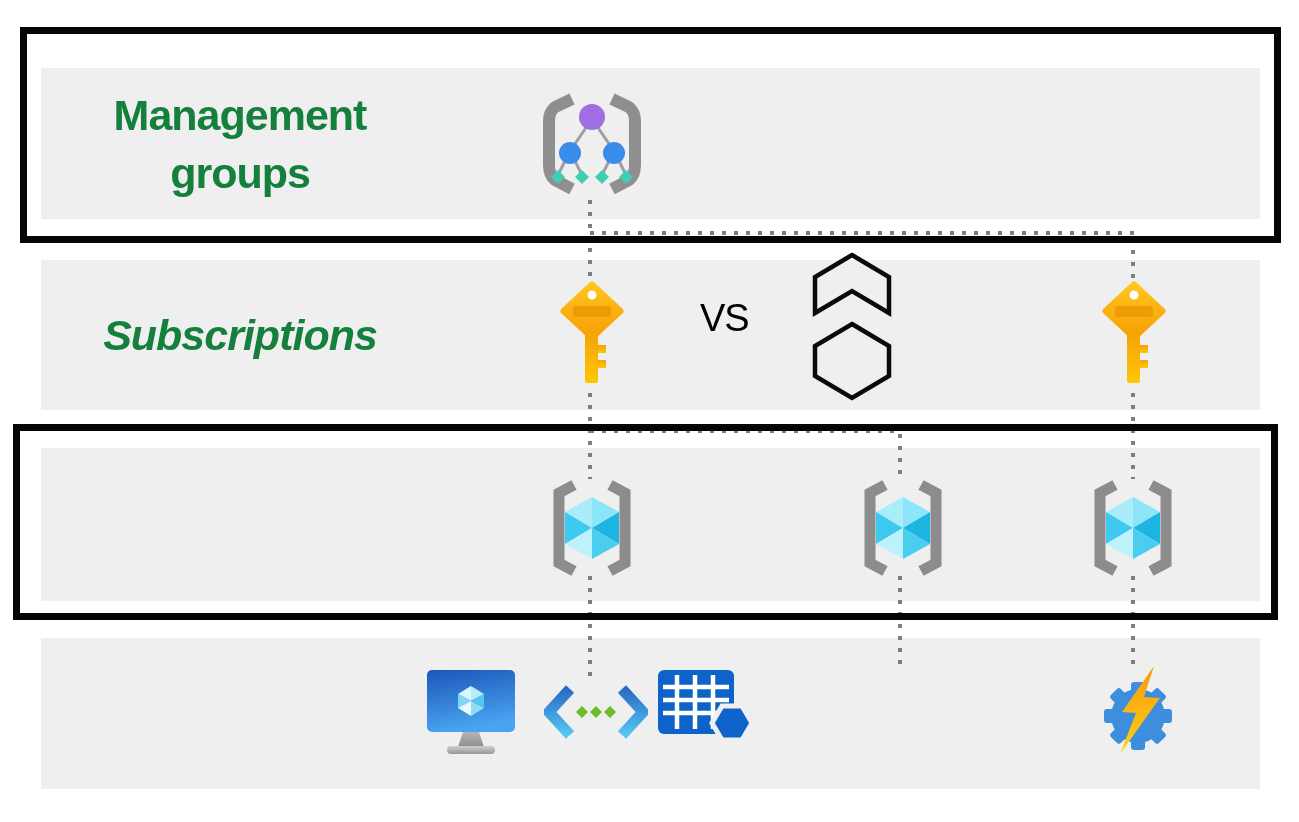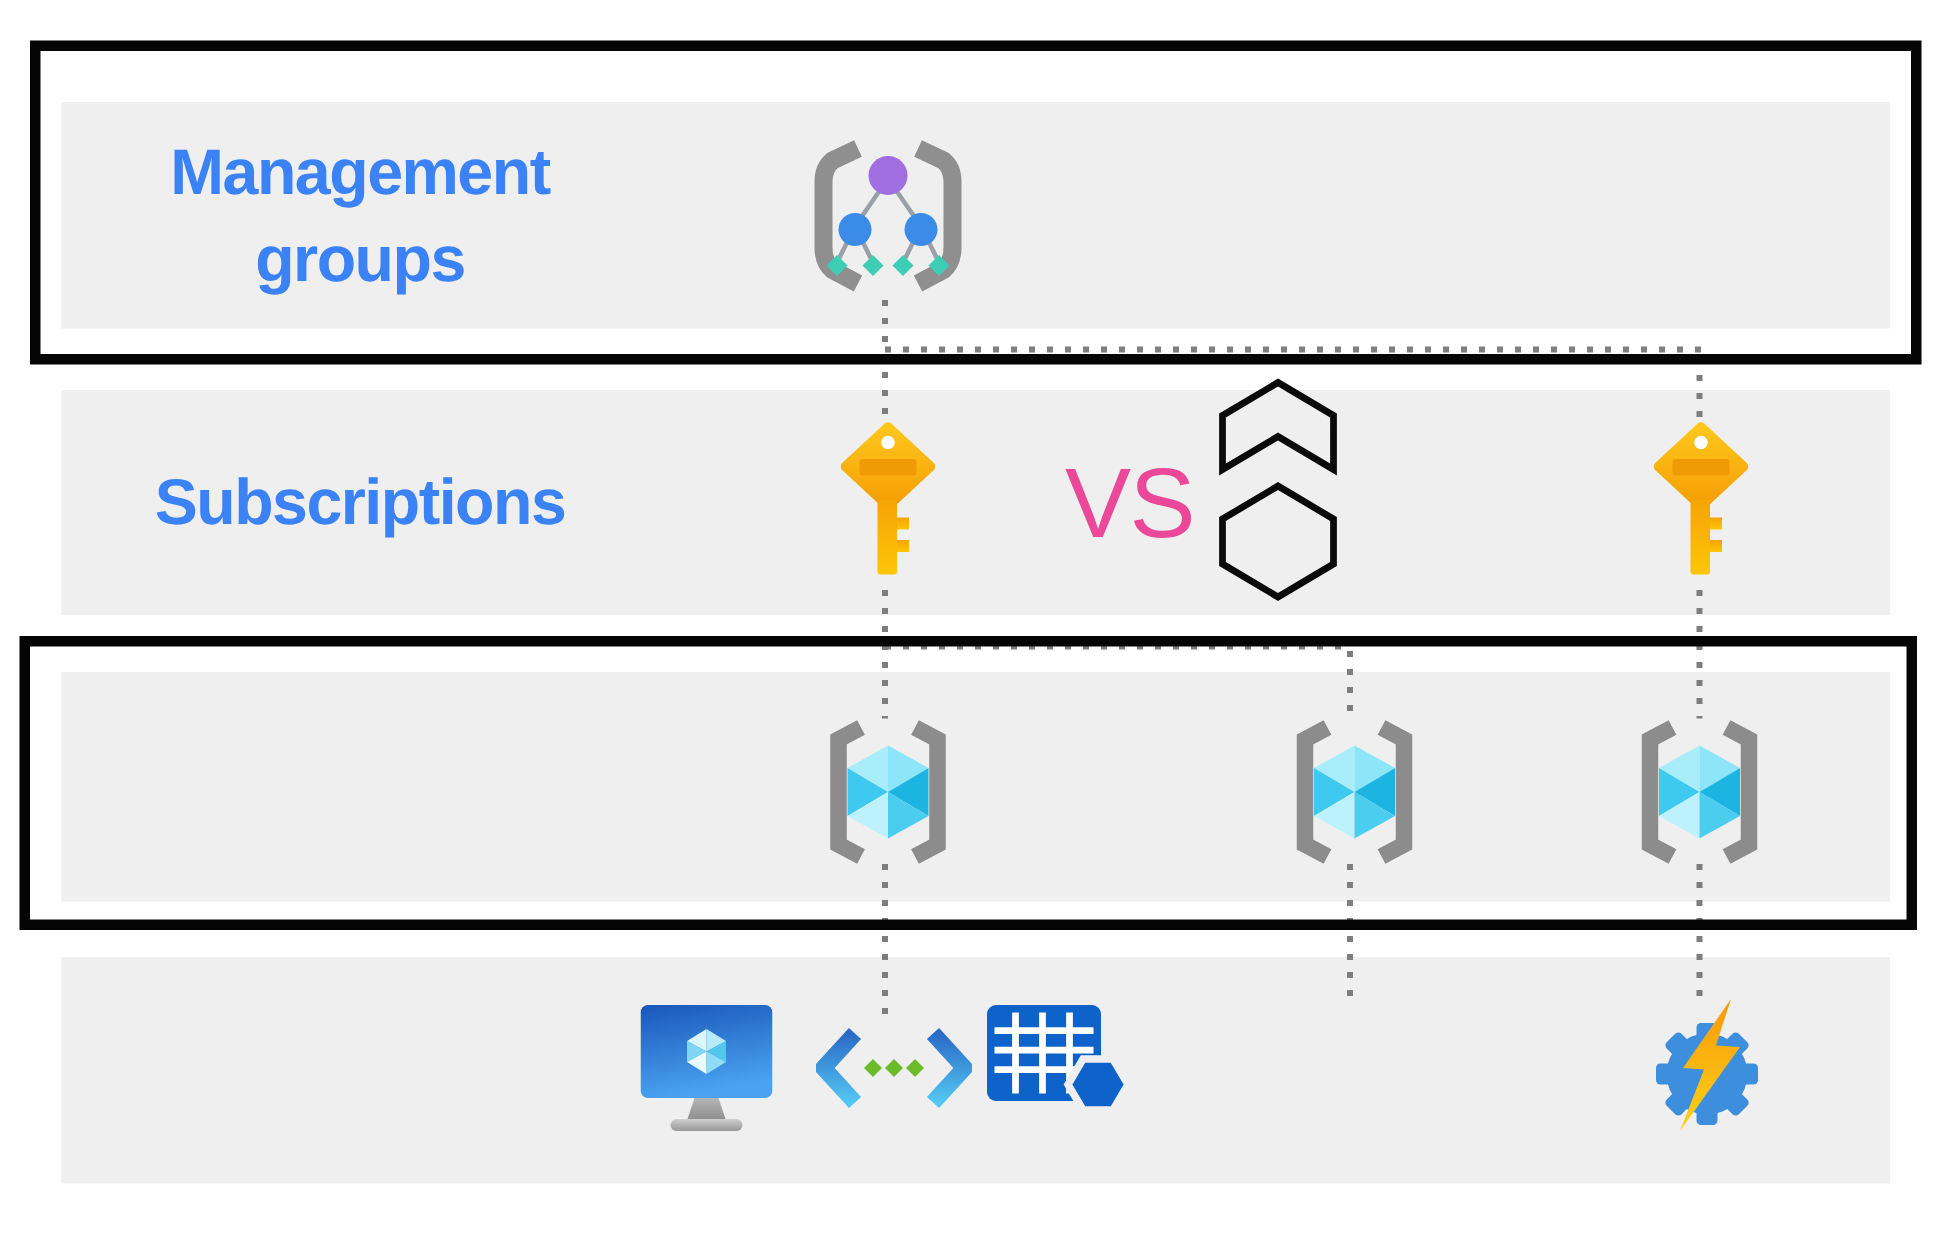--- a/index.html
+++ b/index.html
@@ -1,28 +1,28 @@
 <!DOCTYPE html>
 <html><head>
 <meta charset="utf-8">
 <style>
   html,body{margin:0;padding:0;background:#ffffff;}
   #page{position:relative;width:1299px;height:822px;background:#ffffff;overflow:hidden;
         font-family:"Liberation Sans",sans-serif;}
   .band{position:absolute;left:41px;width:1219px;background:#efefef;}
   .row-label{position:absolute;left:55px;width:370px;text-align:center;
-             font-weight:700;font-size:43px;line-height:58px;color:#3b82f6;letter-spacing:-1px;}
+             font-weight:700;font-size:43px;line-height:58px;color:#15803d;letter-spacing:-1px;}
   .hl-box{position:absolute;border:7px solid #050505;background:transparent;}
   .vdot{position:absolute;width:4px;
         background-image:repeating-linear-gradient(to bottom,#7e7e7e 0 4px,transparent 4px 12px);}
   .hdot{position:absolute;height:4px;
         background-image:repeating-linear-gradient(to right,#7e7e7e 0 4px,transparent 4px 12px);}
   .icon{position:absolute;}
-  .vs-label{position:absolute;left:700px;top:297px;width:96px;text-align:right;
-            font-size:66px;font-weight:400;color:#ec4899;letter-spacing:-1px;}
+  .vs-label{position:absolute;left:700px;top:297px;width:96px;text-align:left;
+            font-size:38px;font-weight:400;color:#000000;letter-spacing:-1px;}
   svg{display:block;}
 </style>
 </head>
 <body>
 
 <div id="page">
 
   <div class="band" style="top:68px;height:151px;"></div>
   <div class="band" style="top:260px;height:150px;"></div>
   <div class="band" style="top:448px;height:153px;"></div>
@@ -36,21 +36,21 @@
   <div class="vdot" style="left:1131px;top:238px;height:46px;"></div>
   <div class="vdot" style="left:1131px;top:393px;height:86px;"></div>
   <div class="vdot" style="left:1131px;top:576px;height:90px;"></div>
   <div class="hdot" style="left:590px;top:231px;width:545px;"></div>
   <div class="hdot" style="left:590px;top:429px;width:312px;"></div>
 
   <div class="hl-box" style="left:20px;top:27px;width:1247px;height:202px;"></div>
   <div class="hl-box" style="left:13px;top:424px;width:1251px;height:182px;"></div>
 
   <div class="row-label" style="top:86px;">Management groups</div>
-  <div class="row-label" style="top:306px;">Subscriptions</div>
+  <div class="row-label" style="top:306px;font-style:italic;">Subscriptions</div>
 
   <div class="vs-label">VS</div>
   <div class="icon" style="left:809px;top:252px;">
     <svg width="86" height="150" viewBox="0 0 86 150">
       <path d="M43,3 L80,25 L80,61 L43,39 L6,61 L6,25 Z" fill="none" stroke="#0a0a0a" stroke-width="4.5" stroke-linejoin="miter"></path>
       <path d="M43,72 L80,94 L80,124 L43,146 L6,124 L6,94 Z" fill="none" stroke="#0a0a0a" stroke-width="4.5" stroke-linejoin="miter"></path>
     </svg>
   </div>
 
   <div class="icon" style="left:530px;top:93px;">

